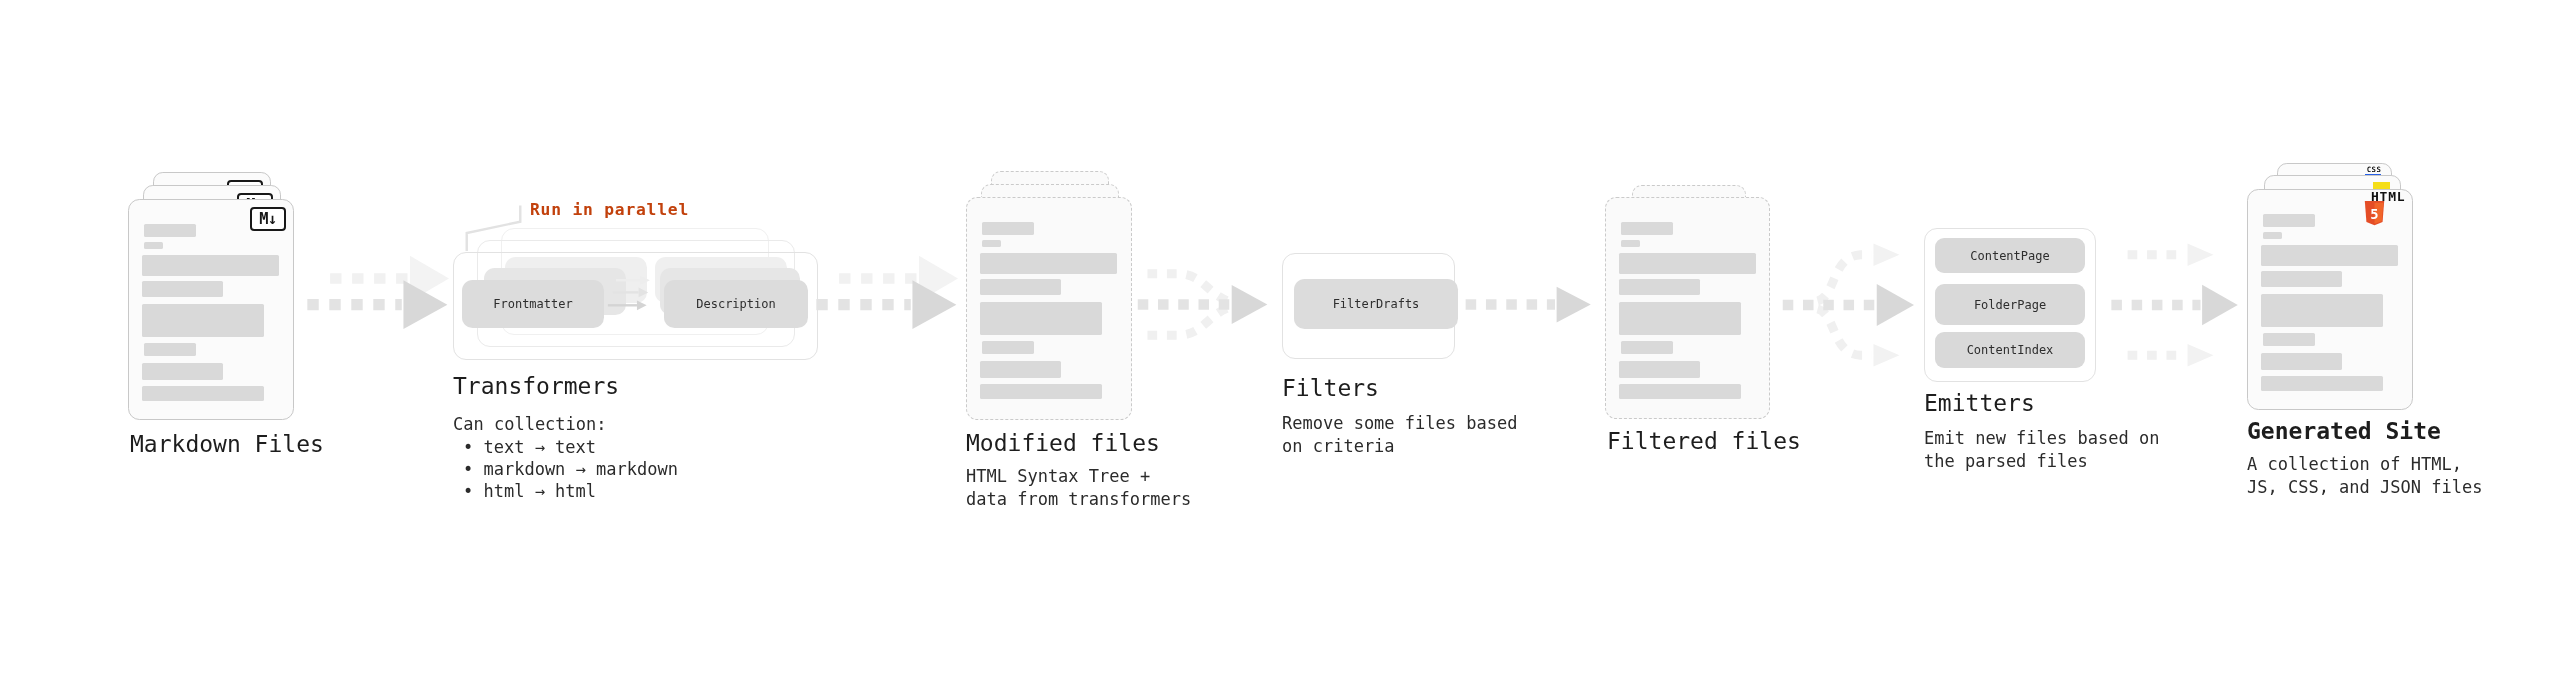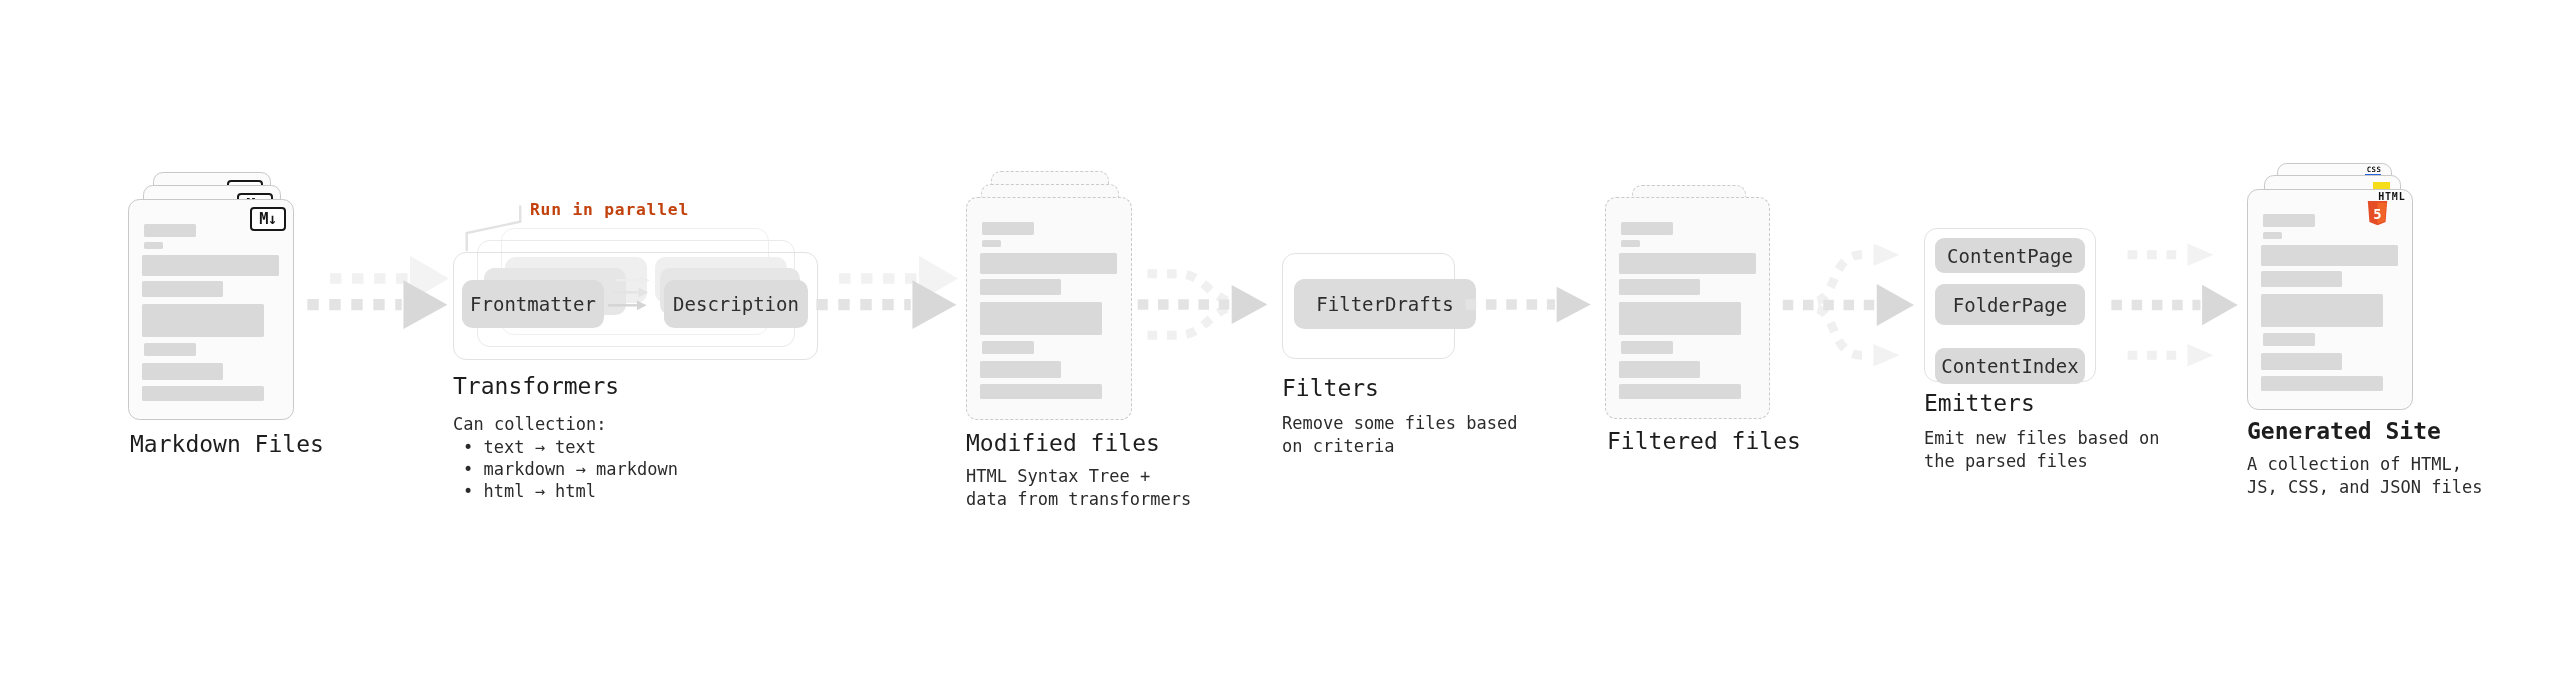--- a/index.html
+++ b/index.html
@@ -25,35 +25,35 @@
             border-radius:4.1px;display:flex;align-items:center;justify-content:center;font-size:15.4px;font-weight:bold;
             color:#181818;box-sizing:border-box;letter-spacing:-0.8px;}
   
   .h{position:absolute;font-size:23px;color:#1d1d1d;white-space:nowrap;}
   .sub{position:absolute;font-size:17px;line-height:23px;color:#2b2b2b;white-space:nowrap;}
   .sub div{height:23px;}
   .bullets div{height:22px;}
   .annot{position:absolute;font-size:16.3px;color:#c2410c;white-space:nowrap;letter-spacing:0.8px;font-weight:bold;}
   
   .chip{position:absolute;background:#dcdcdc;border-radius:10.6px;display:flex;align-items:center;justify-content:center;
-        font-size:19px;color:#2e2e2e;white-space:nowrap;}
+        font-size:12px;color:#2e2e2e;white-space:nowrap;}
   .chip.g1{background:#e6e6e6;}
   .chip.g2{background:#efefef;}
   .chip.emit{background:#d9d9d9;border-radius:9px;}
   
   .obox{position:absolute;border:1.6px solid #e2e2e2;border-radius:13px;box-sizing:border-box;background:transparent;}
   .obox.l1{border-color:#eaeaea;}
   .obox.l2{border-color:#f0f0f0;}
   
   .css-badge{position:absolute;top:2.4px;right:9.8px;width:18px;display:flex;flex-direction:column;align-items:flex-end;}
   .css-badge .t{font-size:7.3px;font-weight:bold;color:#111;line-height:7.3px;letter-spacing:0.4px;}
   .css-badge .u{width:16.3px;height:3.3px;margin-top:0.8px;}
   .js-badge{position:absolute;top:5.7px;right:9.8px;width:17px;height:8.1px;}
   .html-badge{position:absolute;top:3.3px;right:6.5px;display:flex;flex-direction:column;align-items:center;}
-  .html-badge .t{font-size:10px;font-weight:bold;color:#111;line-height:8.1px;letter-spacing:0.8px;padding-left:28px;}
+  .html-badge .t{font-size:13px;font-weight:bold;color:#111;line-height:8.1px;letter-spacing:0.8px;padding-left:28px;}
   svg{display:block;}
 </style>
 </head>
 <body>
 
 <div class="canvas">
 
   <div>
     <div class="sheet behind" style="left:153px;top:172px;width:118px;height:49px;">
       <div class="md-badge">M↓</div>
@@ -146,21 +146,21 @@
 
   <svg class="abs" style="left:1136px;top:264px;" width="142" height="81" viewBox="0 0 175 100">
     <path d="M 14 12 H 50 C 72 12 80 22 94 34 C 100 39 106 43 114 46" fill="none" stroke="#f0f0f0" stroke-width="11" stroke-dasharray="12 12"></path>
     <path d="M 14 88 H 50 C 72 88 80 78 94 66 C 100 61 106 57 114 54" fill="none" stroke="#f0f0f0" stroke-width="11" stroke-dasharray="12 12"></path>
     <line x1="2" y1="50" x2="116" y2="50" stroke="#e3e3e3" stroke-width="13" stroke-dasharray="13 12"></line>
     <polygon points="118,26 162,50 118,74" fill="#d8d8d8"></polygon>
   </svg>
 
   <div>
     <div class="obox" style="left:1282px;top:253px;width:173px;height:106px;"></div>
-    <div class="chip" style="left:1294px;top:279px;width:182px;height:50px;">FilterDrafts</div>
+    <div class="chip" style="left:1294px;top:279px;width:164px;height:50px;">FilterDrafts</div>
     <div class="h" style="left:1282px;top:375px;">Filters</div>
     <div class="sub" style="left:1282px;top:412px;">
       <div>Remove some files based</div>
       <div>on criteria</div>
     </div>
   </div>
 
   <svg class="abs" style="left:1464px;top:275px;" width="130" height="59" viewBox="0 0 160 72">
     <line x1="2" y1="36" x2="112" y2="36" stroke="#e3e3e3" stroke-width="13" stroke-dasharray="13 12"></line>
     <polygon points="114,14 156,36 114,58" fill="#d8d8d8"></polygon>
@@ -187,21 +187,21 @@
     <path d="M 45 84 C 68 90 62 139 98 141 L 112 141" fill="none" stroke="#f0f0f0" stroke-width="11" stroke-dasharray="12 12"></path>
     <polygon points="114,127 146,141 114,155" fill="#f2f2f2"></polygon>
     <line x1="2" y1="79" x2="116" y2="79" stroke="#e3e3e3" stroke-width="13" stroke-dasharray="13 12"></line>
     <polygon points="118,53 164,79 118,105" fill="#d8d8d8"></polygon>
   </svg>
 
   <div>
     <div class="obox" style="left:1924px;top:228px;width:172px;height:154px;"></div>
     <div class="chip emit" style="left:1935px;top:238px;width:150px;height:35px;">ContentPage</div>
     <div class="chip emit" style="left:1935px;top:284px;width:150px;height:41px;">FolderPage</div>
-    <div class="chip emit" style="left:1935px;top:332px;width:150px;height:36px;margin-top:16px;">ContentIndex</div>
+    <div class="chip emit" style="left:1935px;top:332px;width:150px;height:36px;">ContentIndex</div>
     <div class="h" style="left:1924px;top:390px;">Emitters</div>
     <div class="sub" style="left:1924px;top:427px;">
       <div>Emit new files based on</div>
       <div>the parsed files</div>
     </div>
   </div>
 
   <svg class="abs" style="left:2111px;top:241px;" width="132" height="128" viewBox="0 0 162 158">
     <line x1="20" y1="17" x2="92" y2="17" stroke="#f0f0f0" stroke-width="11" stroke-dasharray="12 12"></line>
     <polygon points="94,3 126,17 94,31" fill="#f2f2f2"></polygon>

